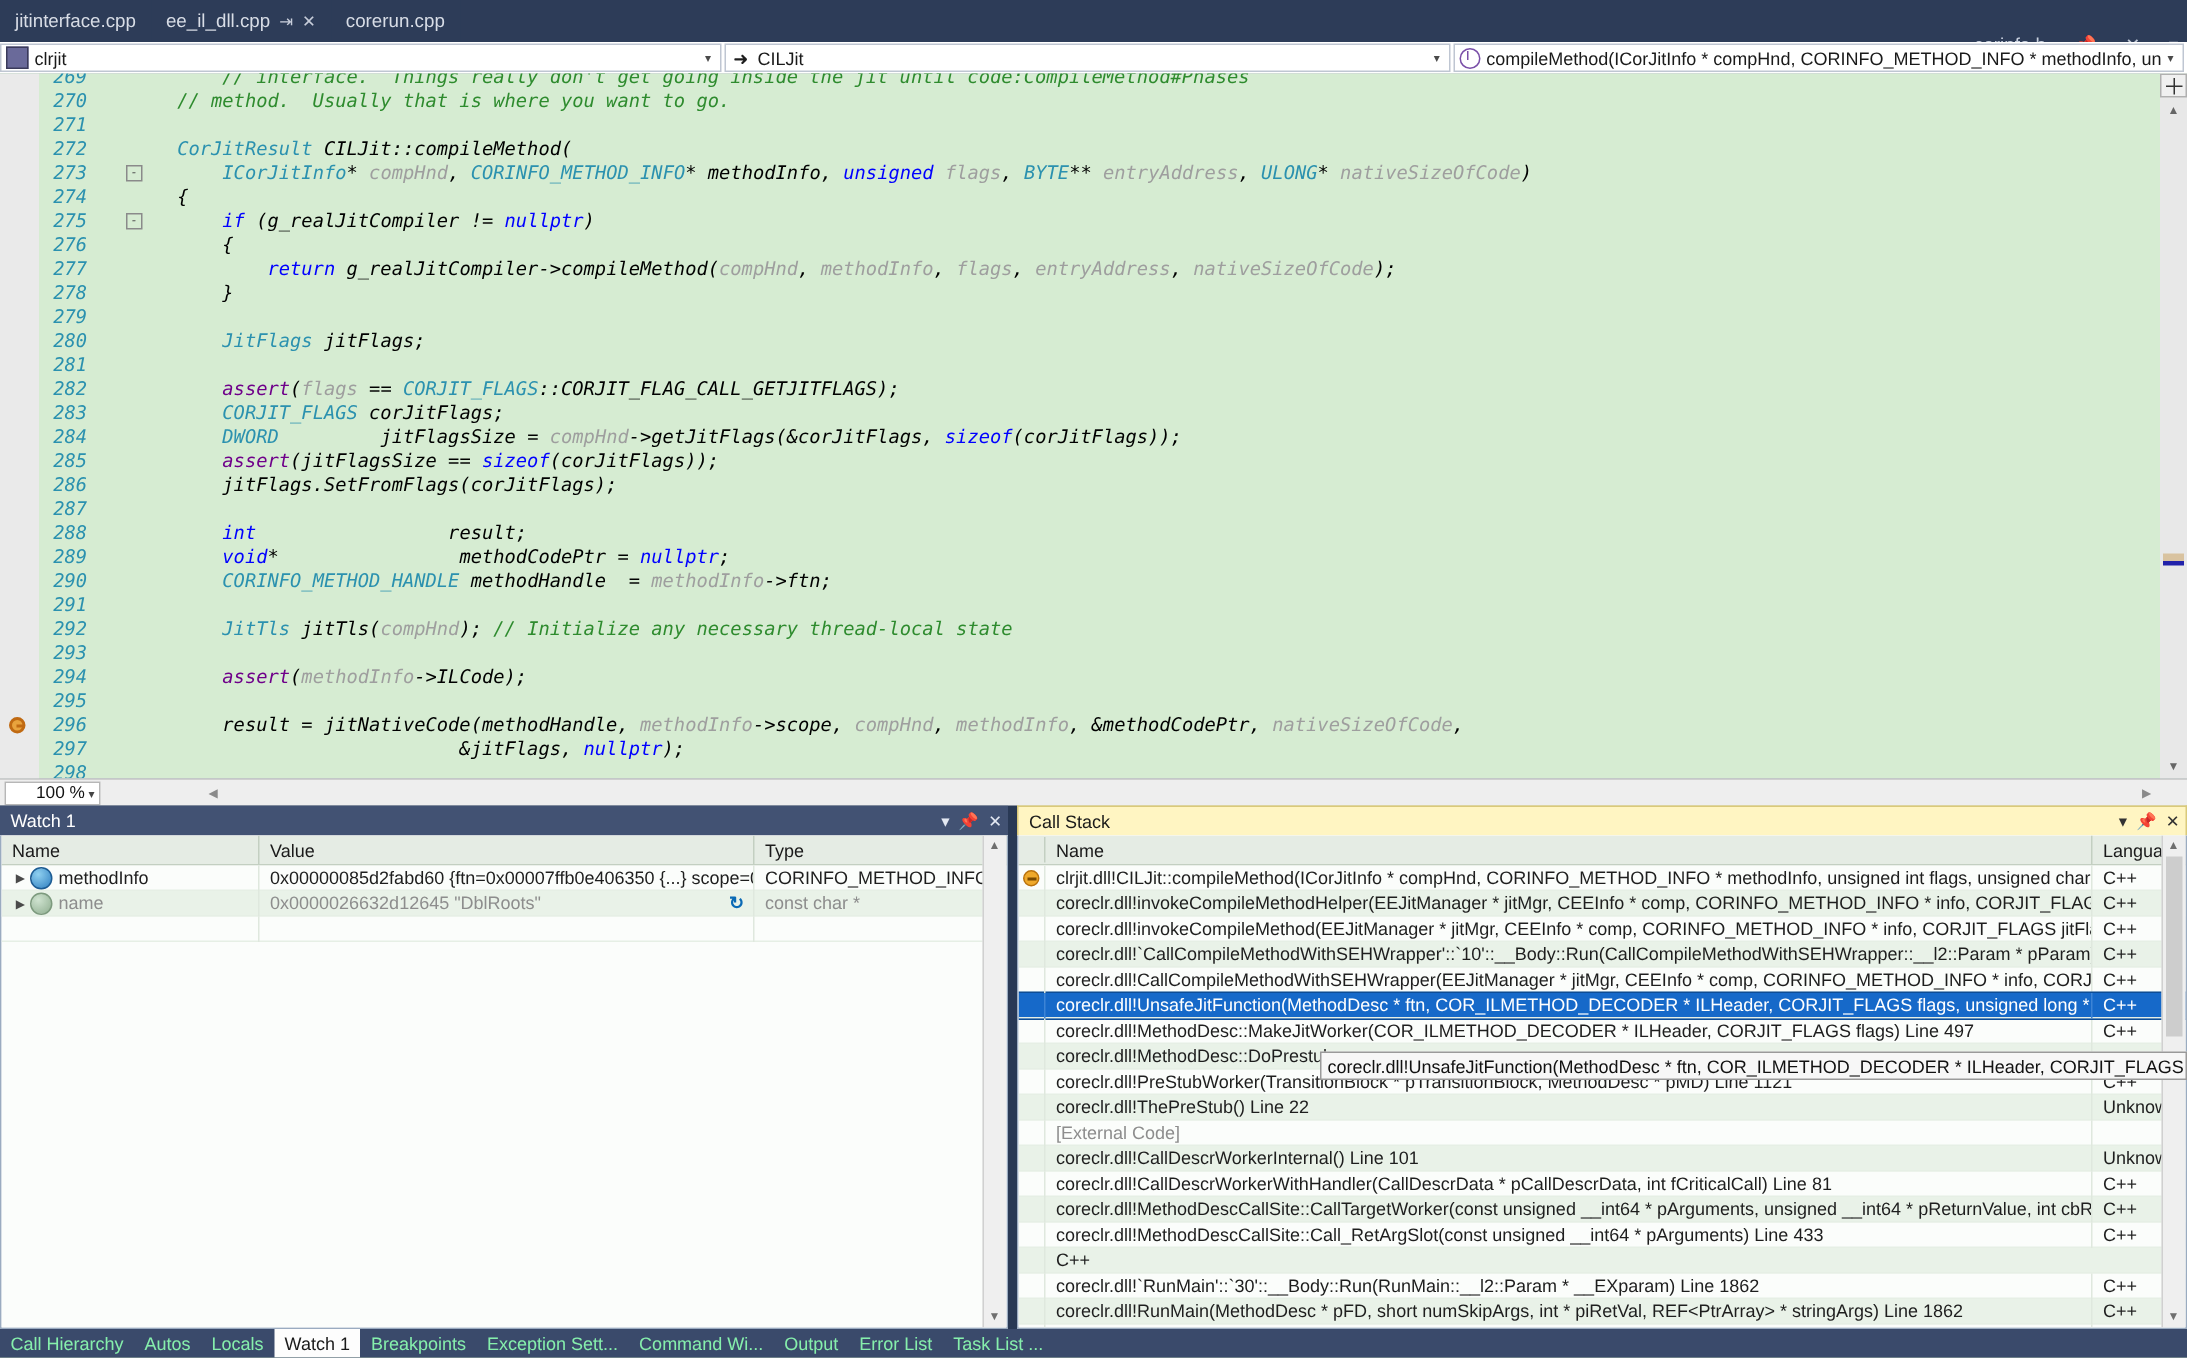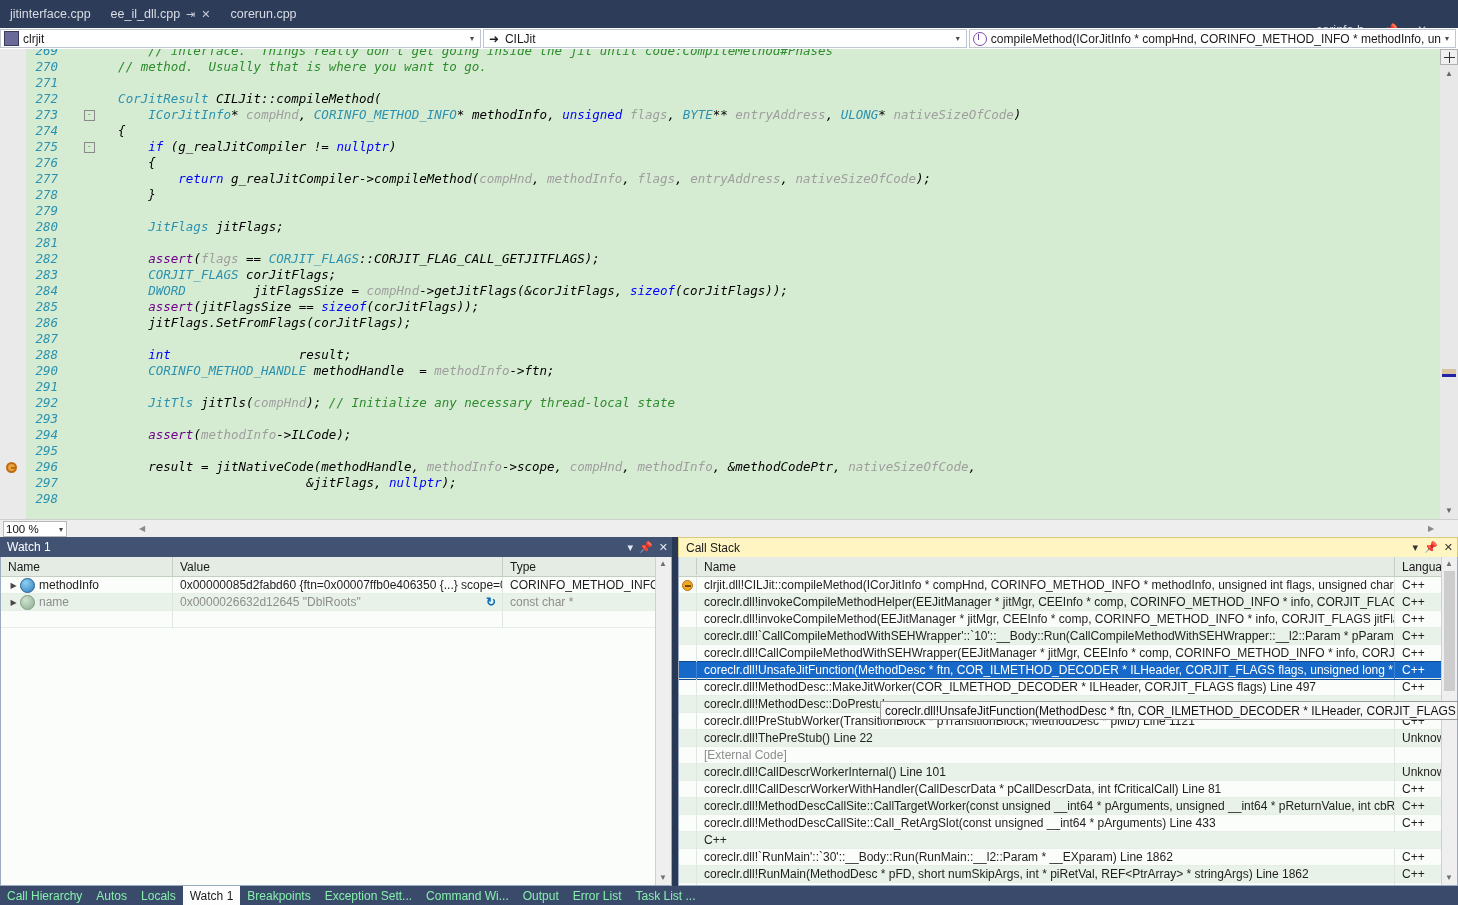--- a/index.html
+++ b/index.html
@@ -63,21 +63,21 @@
   .ed-vscroll .arrowup,.ed-vscroll .arrowdn{position:absolute;left:0;width:18px;height:17px;text-align:center;font-size:8px;color:#666;line-height:17px;}
   .ed-vscroll .arrowup{top:16px;}
   .ed-vscroll .arrowdn{bottom:0;}
   .splitbtn{position:absolute;right:0;top:0;width:18px;height:16px;background:#f0f0f0;border:1px solid #b0b0b0;box-sizing:border-box;}
   .splitbtn:before{content:"";position:absolute;left:3px;top:7px;width:11px;height:1px;background:#333;}
   .splitbtn:after{content:"";position:absolute;left:8px;top:2px;width:1px;height:11px;background:#333;}
   .scroll-ann{position:absolute;right:2px;width:14px;height:6px;}
 
   
   .ed-bottom{position:absolute;left:0;top:519px;width:1458px;height:18px;background:#eeeeee;border-top:1px solid #cfcfcf;display:flex;align-items:center;}
-  .zoombox{width:64px;height:16px;margin-left:3px;background:#fff;border:1px solid #b7b7b7;display:flex;align-items:center;font-size:11.5px;color:#111;padding-left:2px;box-sizing:border-box;}
+  .zoombox{width:64px;height:16px;margin-left:3px;background:#fff;border:1px solid #b7b7b7;display:flex;align-items:center;font-size:11.5px;color:#111;padding-left:20px;box-sizing:border-box;}
   .zoombox .zcaret{margin-left:auto;margin-right:3px;font-size:8px;color:#444;}
   .hscroll{flex:1;height:16px;margin:0 2px;background:#eeeeee;position:relative;}
   .hscroll .hl,.hscroll .hr{position:absolute;top:0;width:14px;height:16px;text-align:center;line-height:16px;font-size:8px;color:#8a8a8a;}
   .hscroll .hl{left:66px;}
   .hscroll .hr{right:18px;}
 
   
   .dock{position:absolute;left:0;top:537px;width:1458px;height:349px;background:#293955;}
 
   .panel{position:absolute;top:0;background:#eef3ee;}
@@ -196,20 +196,21 @@
           <div class="cline"><span class="lnum">279</span><span class="ctext"><span class="t-txt"></span></span></div>
           <div class="cline"><span class="lnum">280</span><span class="ctext"><span class="t-txt">        </span><span class="t-type">JitFlags</span><span class="t-txt"> jitFlags;</span></span></div>
           <div class="cline"><span class="lnum">281</span><span class="ctext"><span class="t-txt"></span></span></div>
           <div class="cline"><span class="lnum">282</span><span class="ctext"><span class="t-txt">        </span><span class="t-mac">assert</span><span class="t-txt">(</span><span class="t-gray">flags</span><span class="t-txt"> == </span><span class="t-type">CORJIT_FLAGS</span><span class="t-txt">::CORJIT_FLAG_CALL_GETJITFLAGS);</span></span></div>
           <div class="cline"><span class="lnum">283</span><span class="ctext"><span class="t-txt">        </span><span class="t-type">CORJIT_FLAGS</span><span class="t-txt"> corJitFlags;</span></span></div>
           <div class="cline"><span class="lnum">284</span><span class="ctext"><span class="t-txt">        </span><span class="t-type">DWORD</span><span class="t-txt">         jitFlagsSize = </span><span class="t-gray">compHnd</span><span class="t-txt">-&gt;getJitFlags(&amp;corJitFlags, </span><span class="t-kw">sizeof</span><span class="t-txt">(corJitFlags));</span></span></div>
           <div class="cline"><span class="lnum">285</span><span class="ctext"><span class="t-txt">        </span><span class="t-mac">assert</span><span class="t-txt">(jitFlagsSize == </span><span class="t-kw">sizeof</span><span class="t-txt">(corJitFlags));</span></span></div>
           <div class="cline"><span class="lnum">286</span><span class="ctext"><span class="t-txt">        jitFlags.SetFromFlags(corJitFlags);</span></span></div>
           <div class="cline"><span class="lnum">287</span><span class="ctext"><span class="t-txt"></span></span></div>
           <div class="cline"><span class="lnum">288</span><span class="ctext"><span class="t-txt">        </span><span class="t-kw">int</span><span class="t-txt">                 result;</span></span></div>
+          <div class="cline"><span class="lnum">289</span><span class="ctext"><span class="t-txt">        </span><span class="t-kw">void</span><span class="t-txt">*                methodCodePtr = </span><span class="t-kw">nullptr</span><span class="t-txt">;</span></span></div>
           <div class="cline"><span class="lnum">290</span><span class="ctext"><span class="t-txt">        </span><span class="t-type">CORINFO_METHOD_HANDLE</span><span class="t-txt"> methodHandle  = </span><span class="t-gray">methodInfo</span><span class="t-txt">-&gt;ftn;</span></span></div>
           <div class="cline"><span class="lnum">291</span><span class="ctext"><span class="t-txt"></span></span></div>
           <div class="cline"><span class="lnum">292</span><span class="ctext"><span class="t-txt">        </span><span class="t-type">JitTls</span><span class="t-txt"> jitTls(</span><span class="t-gray">compHnd</span><span class="t-txt">); </span><span class="t-com">// Initialize any necessary thread-local state</span></span></div>
           <div class="cline"><span class="lnum">293</span><span class="ctext"><span class="t-txt"></span></span></div>
           <div class="cline"><span class="lnum">294</span><span class="ctext"><span class="t-txt">        </span><span class="t-mac">assert</span><span class="t-txt">(</span><span class="t-gray">methodInfo</span><span class="t-txt">-&gt;ILCode);</span></span></div>
           <div class="cline"><span class="lnum">295</span><span class="ctext"><span class="t-txt"></span></span></div>
           <div class="cline"><div class="bp-dot"></div><span class="lnum">296</span><span class="ctext"><span class="t-txt">        result = jitNativeCode(methodHandle, </span><span class="t-gray">methodInfo</span><span class="t-txt">-&gt;scope, </span><span class="t-gray">compHnd</span><span class="t-txt">, </span><span class="t-gray">methodInfo</span><span class="t-txt">, &amp;methodCodePtr, </span><span class="t-gray">nativeSizeOfCode</span><span class="t-txt">,</span></span></div>
           <div class="cline"><span class="lnum">297</span><span class="ctext"><span class="t-txt">                             &amp;jitFlags, </span><span class="t-kw">nullptr</span><span class="t-txt">);</span></span></div>
           <div class="cline"><span class="lnum">298</span><span class="ctext"><span class="t-txt"></span></span></div>
         </div>

